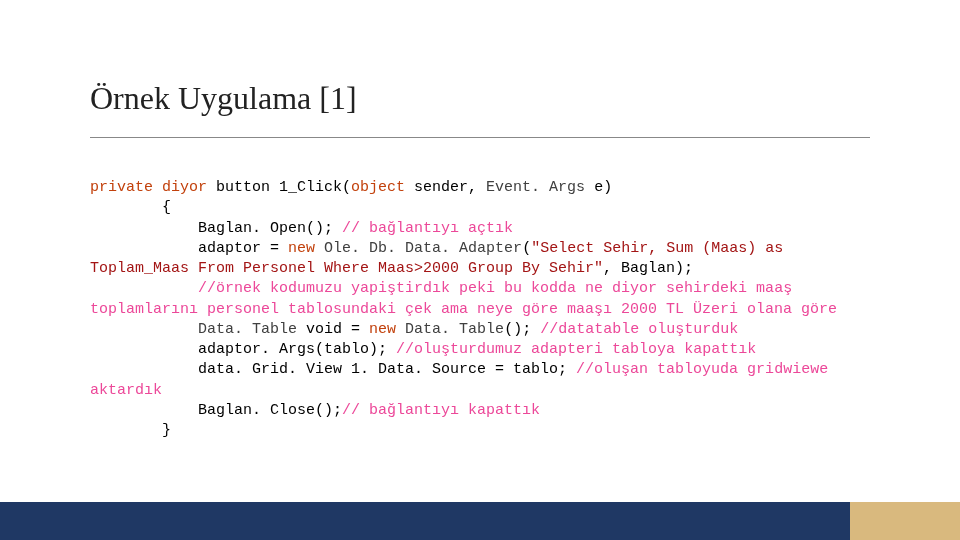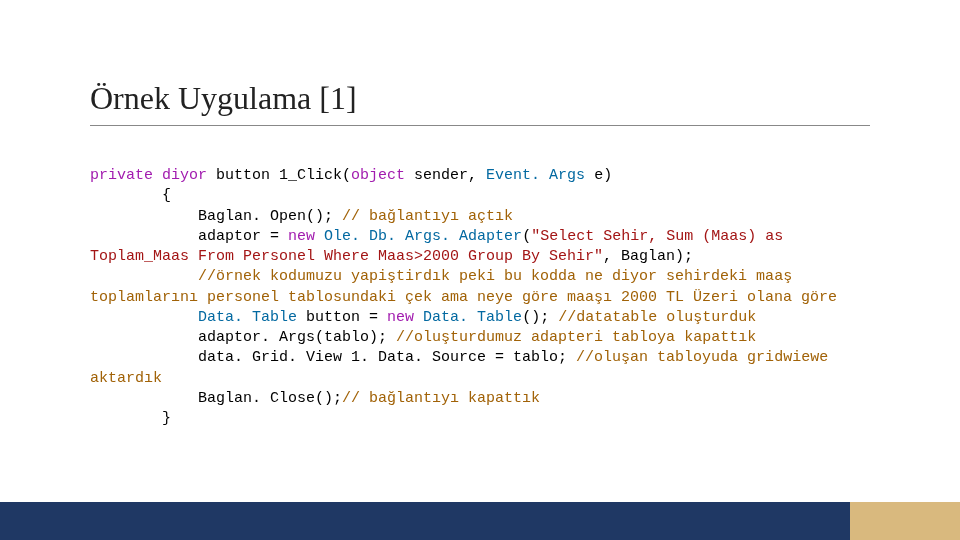--- a/index.html
+++ b/index.html
@@ -12,37 +12,37 @@
   .slide {
     width: 960px;
     height: 540px;
     padding: 80px 90px 0 90px;
     position: relative;
   }
   .title {
     font-size: 32px;
     font-weight: 400;
     color: #222;
-    padding-bottom: 8px;
+    padding-bottom: 20px;
     border-bottom: 1px solid #888;
     margin-bottom: 40px;
     font-family: "Times New Roman", Georgia, serif;
   }
   .code-block {
     font-family: Consolas, "Courier New", monospace;
     font-size: 15px;
     line-height: 1.35;
     color: #000;
     white-space: pre-wrap;
     word-break: break-word;
   }
-  .kw { color: #a21caf; }        
-  .type { color: #0369a1; }      
+  .kw { color: #c2410c; }        
+  .type { color: #404040; }      
   .str { color: #a31515; }       
-  .cmt { color: #a16207; text-align: center; }       
+  .cmt { color: #ec4899; text-align: center; }       
   .footer-band {
     position: absolute;
     left: 0;
     bottom: 0;
     width: 960px;
     height: 38px;
     display: flex;
   }
   .band-blue {
     background: #1f3864;
@@ -55,23 +55,23 @@
 </style>
 </head>
 <body>
 
 <div class="slide">
   <h1 class="title">Örnek Uygulama [1]</h1>
 
   <div class="code-block"><span class="kw">private</span><span class="kw"> diyor</span><span> button 1_Click(</span><span class="kw">object</span><span> sender, </span><span class="type">Event. Args</span><span> e)</span>
 <span>        {</span>
 <span>            Baglan. Open(); </span><span class="cmt">// bağlantıyı açtık</span>
-<span>            adaptor = </span><span class="kw">new</span><span> </span><span class="type">Ole. Db. Args. Adapter</span><span>(</span><span class="str">"Select Sehir, Sum (Maas) as Toplam_Maas From Personel Where Maas&gt;2000 Group By Sehir"</span><span>, Baglan);</span>
+<span>            adaptor = </span><span class="kw">new</span><span> </span><span class="type">Ole. Db. Data. Adapter</span><span>(</span><span class="str">"Select Sehir, Sum (Maas) as Toplam_Maas From Personel Where Maas&gt;2000 Group By Sehir"</span><span>, Baglan);</span>
 <span class="cmt">            //örnek kodumuzu yapiştirdık peki bu kodda ne diyor sehirdeki maaş toplamlarını personel tablosundaki çek ama neye göre maaşı 2000 TL Üzeri olana göre</span>
-<span>            </span><span class="type">Data. Table</span><span> button = </span><span class="kw">new</span><span> </span><span class="type">Data. Table</span><span>(); </span><span class="cmt">//datatable oluşturduk</span>
+<span>            </span><span class="type">Data. Table</span><span> void = </span><span class="kw">new</span><span> </span><span class="type">Data. Table</span><span>(); </span><span class="cmt">//datatable oluşturduk</span>
 <span>            adaptor. Args(tablo); </span><span class="cmt">//oluşturdumuz adapteri tabloya kapattık</span>
 <span>            data. Grid. View 1. Data. Source = tablo; </span><span class="cmt">//oluşan tabloyuda gridwiewe aktardık</span>
 <span>            Baglan. Close();</span><span class="cmt">// bağlantıyı kapattık</span>
 <span>        }</span></div>
 </div>
 
 <div class="footer-band">
   <div class="band-blue"></div>
   <div class="band-gold"></div>
 </div>

